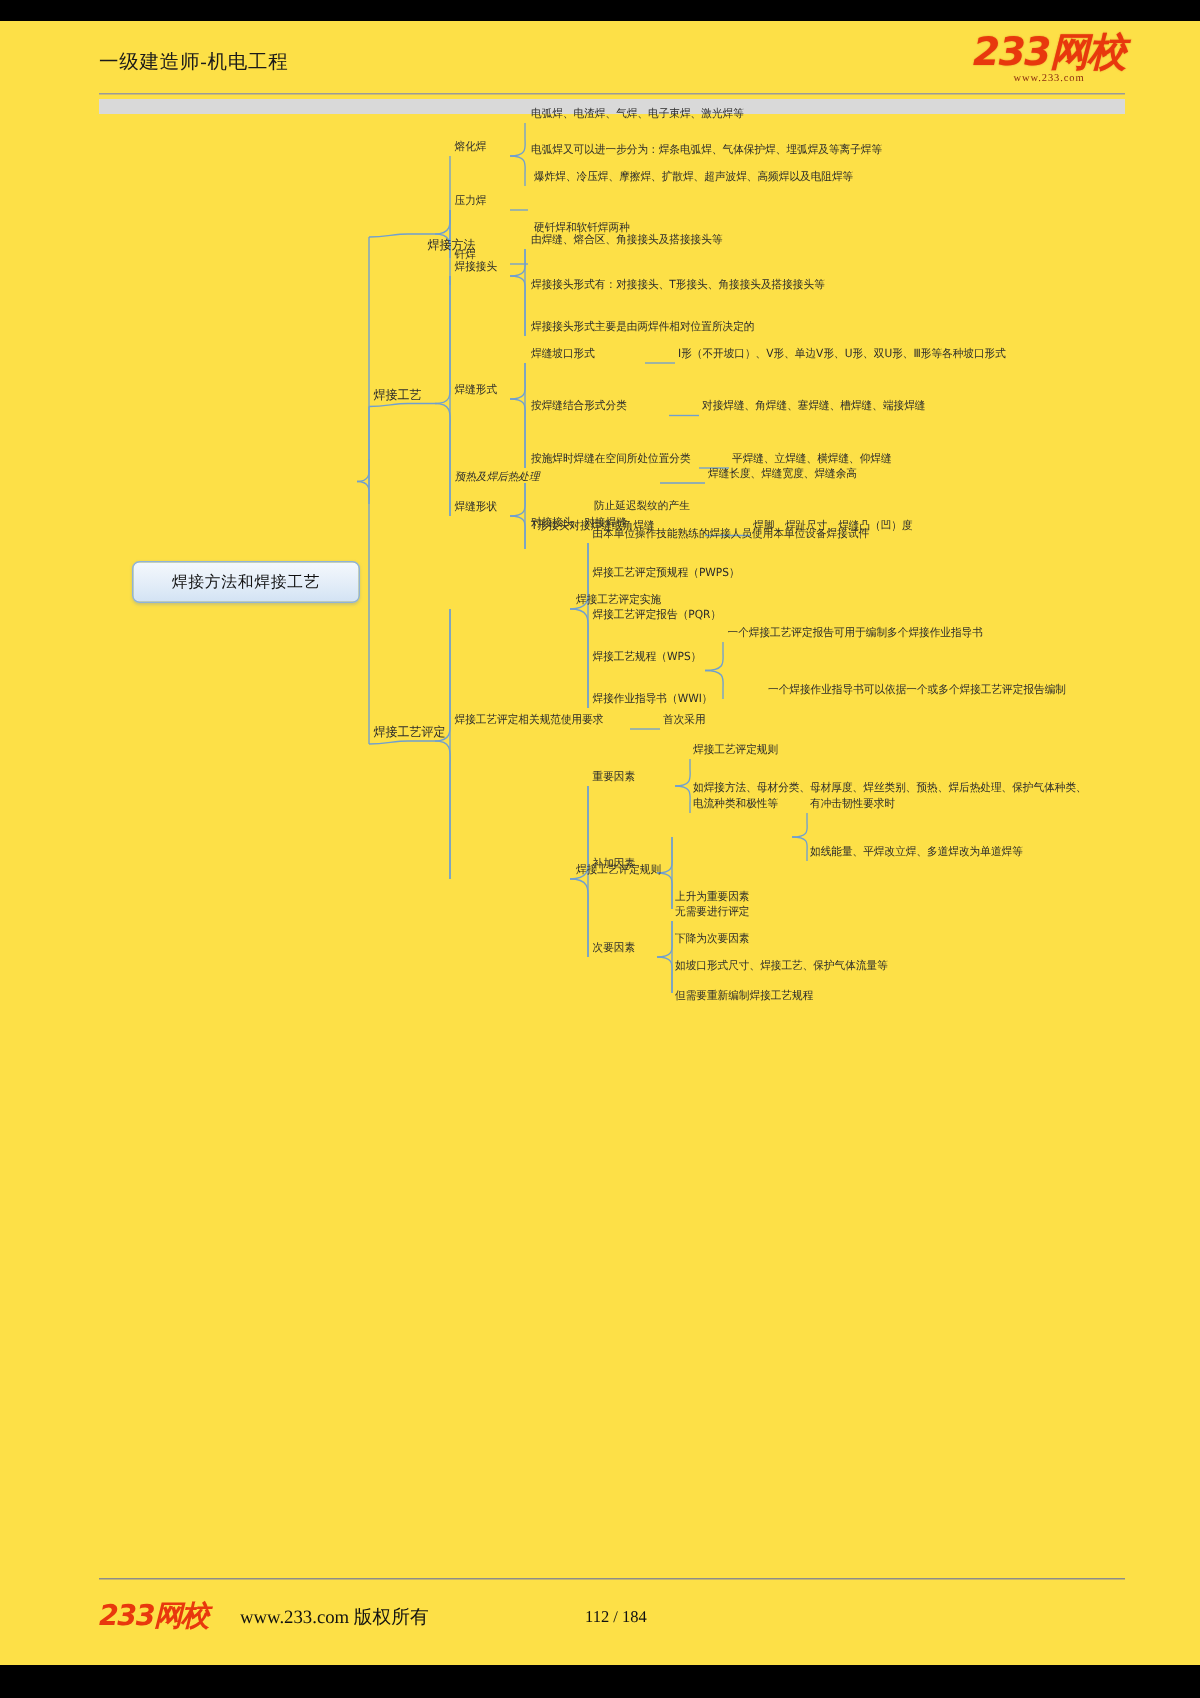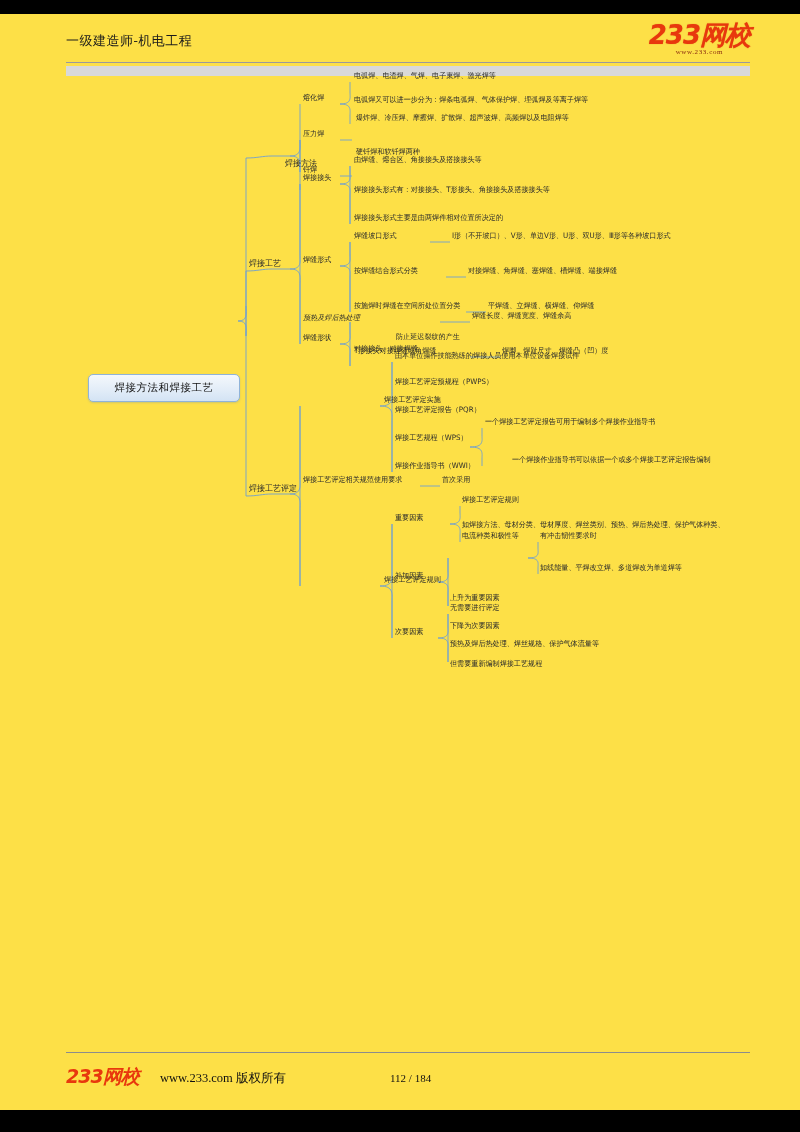--- a/index.html
+++ b/index.html
@@ -335,21 +335,21 @@
     <div class="node wrap" style="left:462px; top:455px; width:268px; white-space:normal;">如焊接方法、母材分类、母材厚度、焊丝类别、预热、焊后热处理、保护气体种类、电流种类和极性等</div>
 
     <div class="node" style="left:395px; top:505px;">补加因素</div>
     <div class="node" style="left:450px; top:481px;margin-top:46px;">上升为重要因素</div>
     <div class="node" style="left:540px; top:465px;">有冲击韧性要求时</div>
     <div class="node" style="left:540px; top:497px;">如线能量、平焊改立焊、多道焊改为单道焊等</div>
     <div class="node" style="left:450px; top:511px;margin-top:44px;">下降为次要因素</div>
 
     <div class="node" style="left:395px; top:561px;">次要因素</div>
     <div class="node" style="left:450px; top:537px;">无需要进行评定</div>
-    <div class="node" style="left:450px; top:573px;">预热及焊后热处理、焊丝规格、保护气体流量等</div>
+    <div class="node" style="left:450px; top:573px;">如坡口形式尺寸、焊接工艺、保护气体流量等</div>
     <div class="node" style="left:450px; top:593px;">但需要重新编制焊接工艺规程</div>
 
     <div class="node" style="left:303px; top:267px; opacity:0;"></div>
     <div class="node" style="left:303px; top:267px; opacity:0;"></div>
 
     <div class="node" style="left:303px; top:267px;"></div>
 
   </div>
 
   <div style="position:absolute; left:303px; top:313px; font-size:7.1px; color:#2b2b2b; white-space:nowrap; font-family:'DejaVu Sans','Liberation Sans',sans-serif;font-style:italic;">预热及焊后热处理</div>

